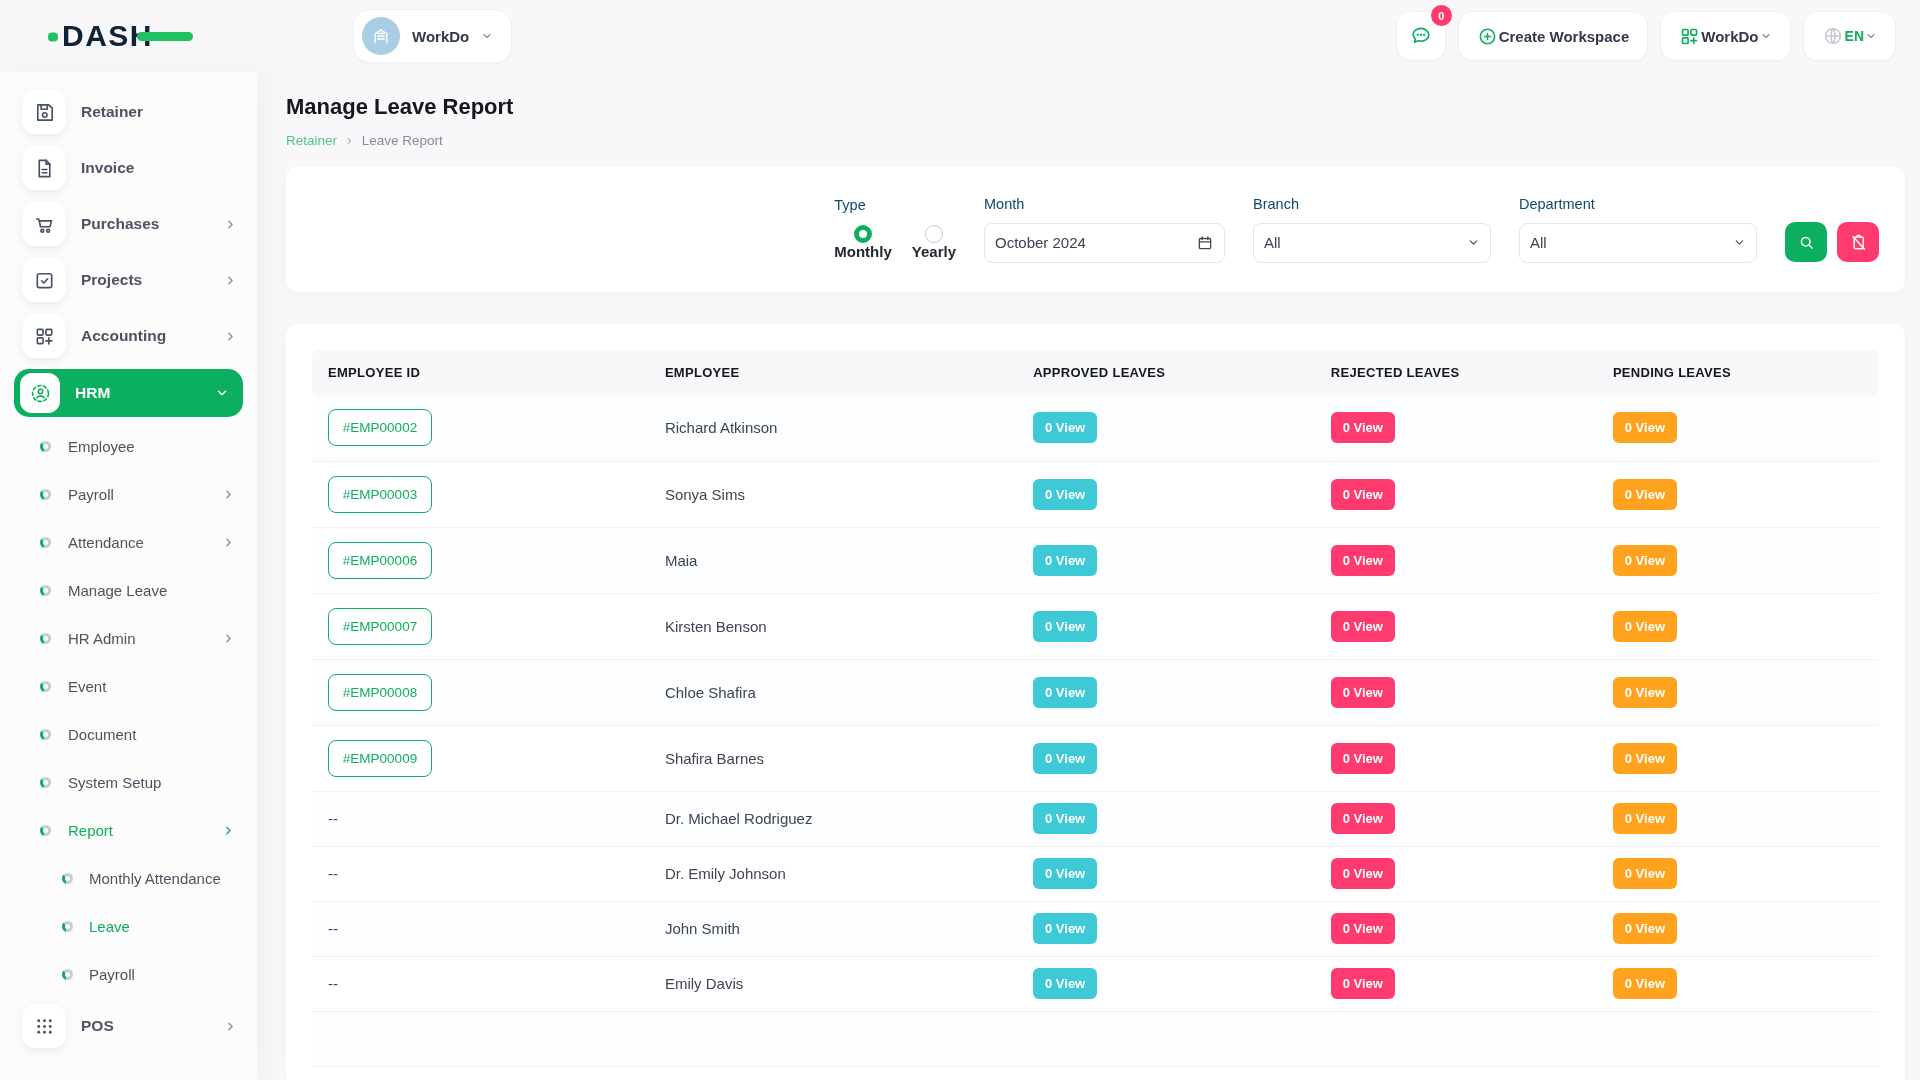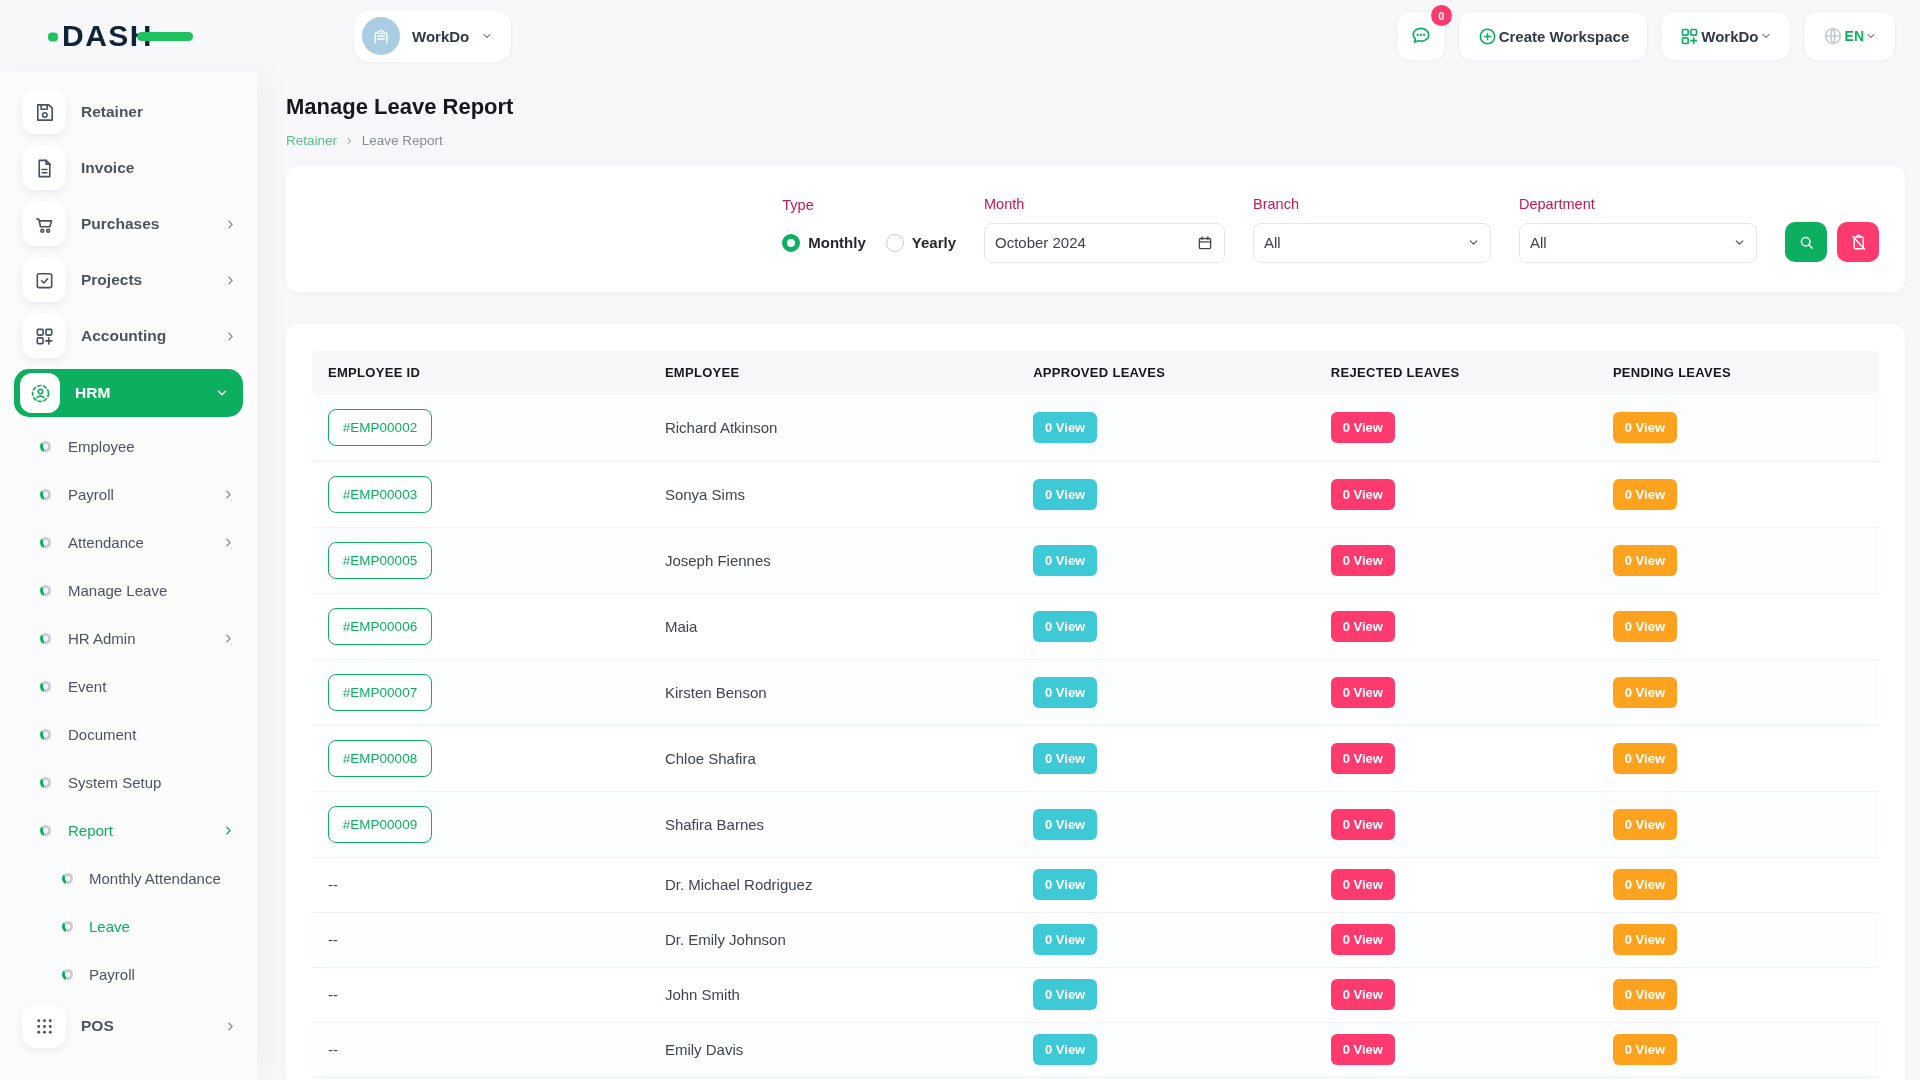--- a/index.html
+++ b/index.html
@@ -48,23 +48,23 @@
   .page-title { font-size:22px; font-weight:700; color:#16181d; margin-top:6px; }
   .breadcrumb { display:flex; align-items:center; gap:10px; margin-top:12px; font-size:13.5px; }
   .crumb-link { color:#58c08b; cursor:pointer; }
   .crumb-sep { color:#a6abb5; font-size:14px; }
   .crumb-current { color:#878c96; }
 
   .card { background:#fff; border-radius:12px; box-shadow:0 2px 6px rgba(20,25,40,.035); }
 
   
   .filter-card { margin-top:18px; height:126px; display:flex; align-items:center; justify-content:flex-end; gap:28px; padding:0 26px; }
-  .fgroup-label { display:block; font-size:14.5px; color:#be185d; margin-bottom:11px; }
+  .fgroup-label { display:block; font-size:14.5px; color:#0c4a6e; margin-bottom:11px; }
   .radio-row { display:flex; align-items:center; gap:20px; height:38px; }
-  .radio-opt { display:flex; align-items:center; gap:8px; cursor:pointer; }
+  .radio-opt { display:flex; align-items:center; cursor:pointer;flex-direction:column; }
   .radio-dot { width:18px; height:18px; border-radius:50%; background:#fff; border:1.5px solid #c7ccd6; }
   .radio-opt.checked .radio-dot { border:5.5px solid #0CAF60; }
   .radio-text { font-size:15px; font-weight:700; color:#23272f; }
   .field { height:40px; border:1px solid #e3e6ec; border-radius:8px; background:#fff; display:flex; align-items:center; justify-content:space-between; padding:0 10px; font-size:15px; color:#3b4250; cursor:pointer; }
   .field-month { width:241px; }
   .field-select { width:238px; }
   .btn-group { display:flex; gap:10px; margin-top:26px; }
   .sq-btn { width:42px; height:40px; border:none; border-radius:10px; display:grid; place-items:center; color:#fff; cursor:pointer; }
   .sq-btn.search { background:#0CAF60; }
   .sq-btn.reset { background:#FF3A6E; }
@@ -430,27 +430,20 @@
             <td><a class="badge" style="background: rgb(255, 162, 29);">0 View</a></td>
           </tr>
           <tr class="has-id">
             <td><span class="emp-id">#EMP00003</span></td>
             <td><span>Sonya Sims</span></td>
             <td><a class="badge" style="background: rgb(62, 201, 214);">0 View</a></td>
             <td><a class="badge" style="background: rgb(255, 58, 110);">0 View</a></td>
             <td><a class="badge" style="background: rgb(255, 162, 29);">0 View</a></td>
           </tr>
           <tr class="has-id">
-            <td><span class="emp-id">#EMP00005</span></td>
-            <td><span>Joseph Fiennes</span></td>
-            <td><a class="badge" style="background: rgb(62, 201, 214);">0 View</a></td>
-            <td><a class="badge" style="background: rgb(255, 58, 110);">0 View</a></td>
-            <td><a class="badge" style="background: rgb(255, 162, 29);">0 View</a></td>
-          </tr>
-          <tr class="has-id">
             <td><span class="emp-id">#EMP00006</span></td>
             <td><span>Maia</span></td>
             <td><a class="badge" style="background: rgb(62, 201, 214);">0 View</a></td>
             <td><a class="badge" style="background: rgb(255, 58, 110);">0 View</a></td>
             <td><a class="badge" style="background: rgb(255, 162, 29);">0 View</a></td>
           </tr>
           <tr class="has-id">
             <td><span class="emp-id">#EMP00007</span></td>
             <td><span>Kirsten Benson</span></td>
             <td><a class="badge" style="background: rgb(62, 201, 214);">0 View</a></td>

